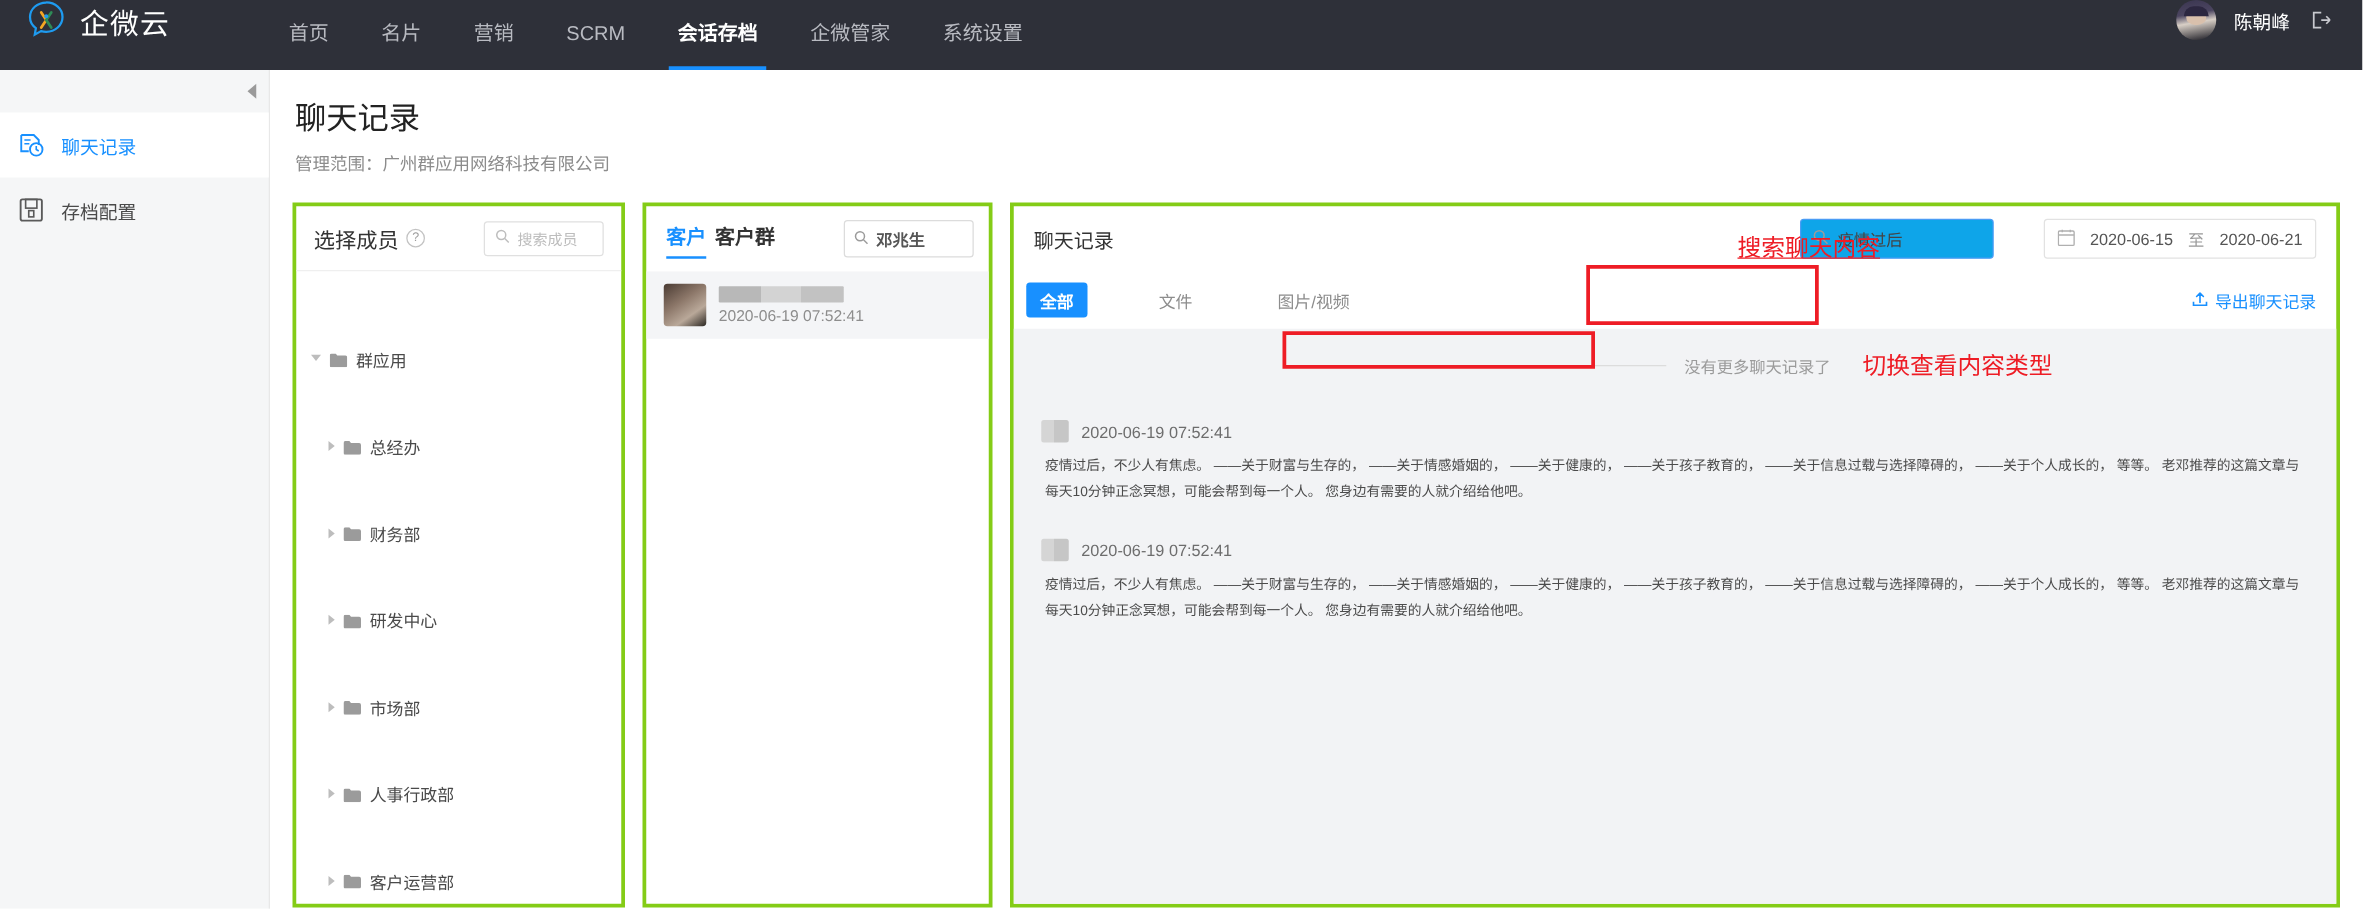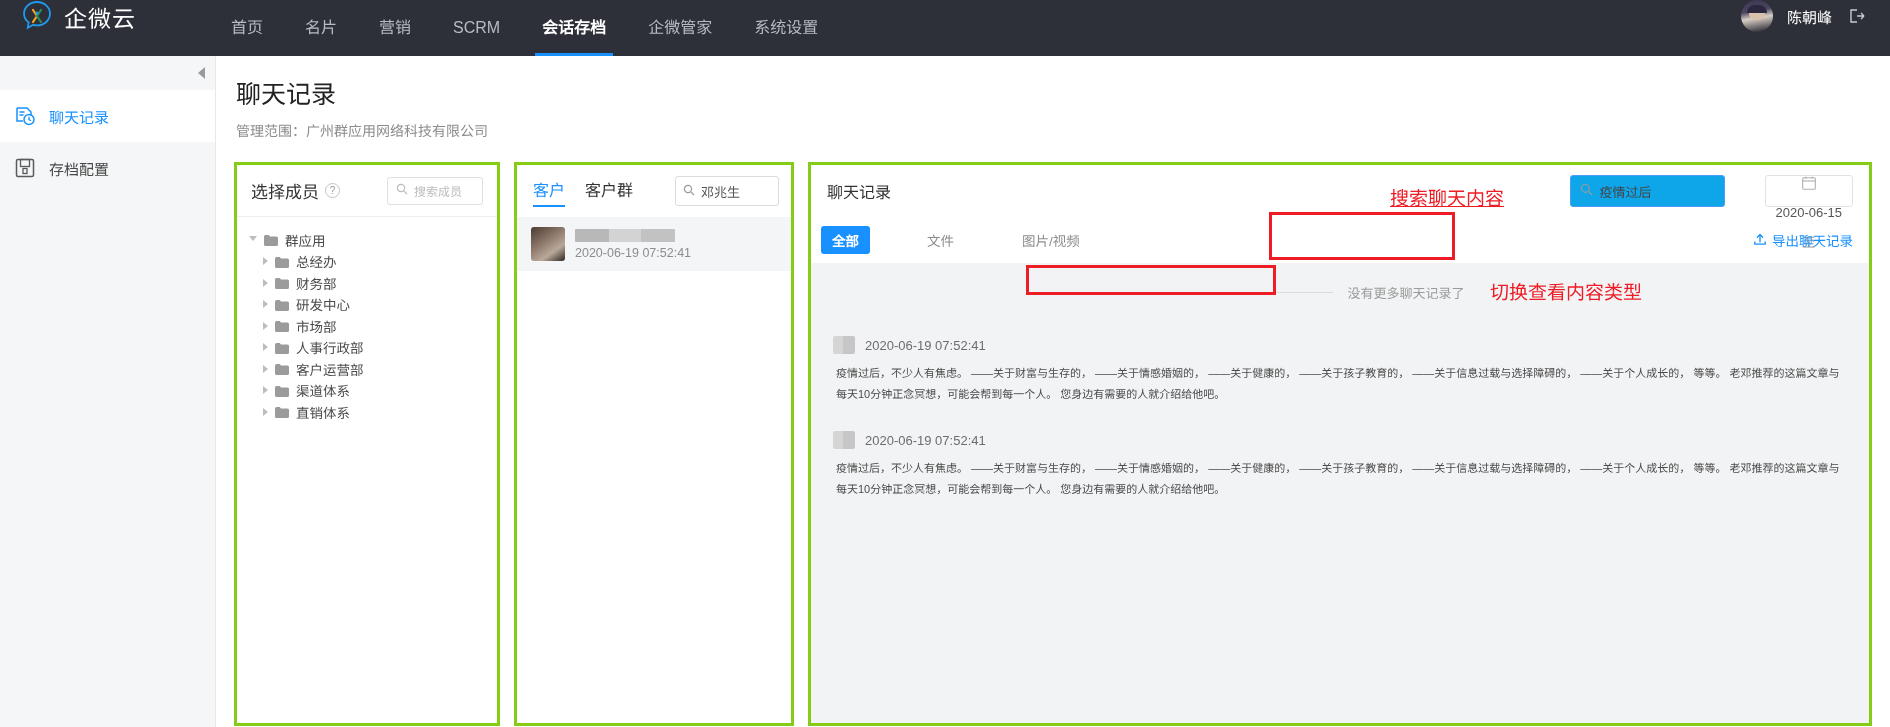--- a/index.html
+++ b/index.html
@@ -130,41 +130,42 @@
     display: flex; align-items: center; gap: 6px;
     border: 1px solid #e0e0e0; border-radius: 3px;
     height: 28px; width: 96px; padding: 0 8px;
     color: #bdbdbd; font-size: 12px;
   }
   .tree { padding: 12px 0 0 0; overflow: auto; flex: 1; }
   .tree-row {
     display: flex; align-items: center; gap: 7px;
     height: 21.5px; font-size: 13.5px; color: #4a4a4a; cursor: pointer;
     padding-left: 12px;
+    margin-top: 48px;
   }
   .tree-row.lvl2 { padding-left: 26px; }
   .caret {
     width: 0; height: 0; flex: none;
     border-top: 4px solid transparent;
     border-bottom: 4px solid transparent;
     border-left: 5px solid #bdbdbd;
   }
   .caret.open {
     border-left: 4px solid transparent;
     border-right: 4px solid transparent;
     border-top: 5px solid #bdbdbd;
     margin-top: 2px;
   }
   .folder { width: 14px; height: 11px; flex: none; }
 
   
   .panel-contacts { width: 280px; flex: none; }
   .tabs-row {
     height: 52px; flex: none; display: flex; align-items: center;
-    padding: 0 12px 0 16px; gap: 20px;
+    padding: 0 12px 0 16px; gap: 7px; font-weight: bold;
   }
   .tab {
     font-size: 16px; color: #333; cursor: pointer;
     position: relative; height: 52px; line-height: 52px;
   }
   .tab.active { color: #1890ff; }
   .tab.active::after {
     content: ""; position: absolute; left: 0; right: 0; bottom: 10px;
     height: 2.5px; background: #1890ff;
   }
@@ -202,21 +203,21 @@
     margin-left: auto;
     display: flex; align-items: center; gap: 7px;
     border: 1px solid #4a9cf5; border-radius: 3px;
     height: 32px; width: 155px; padding: 12px 9px; font-size: 13px; color: #444;
     background: #0ea5e9;
   }
   .date-range {
     display: flex; align-items: center; gap: 12px;
     border: 1px solid #e2e2e2; border-radius: 3px;
     height: 32px; padding: 0 10px; font-size: 13px; color: #555;
-    margin-left: 40px; white-space: nowrap; flex-direction: column;
+    margin-left: 40px; white-space: nowrap;
   }
   .date-sep { color: #999; }
 
   .filter-row {
     height: 46px; flex: none; display: flex; align-items: center;
     padding: 0 16px 0 10px;
   }
   .filter-group { display: flex; align-items: center; gap: 12px; }
   .filter-pill {
     font-size: 13.5px; color: #8d8d8d; cursor: pointer;

